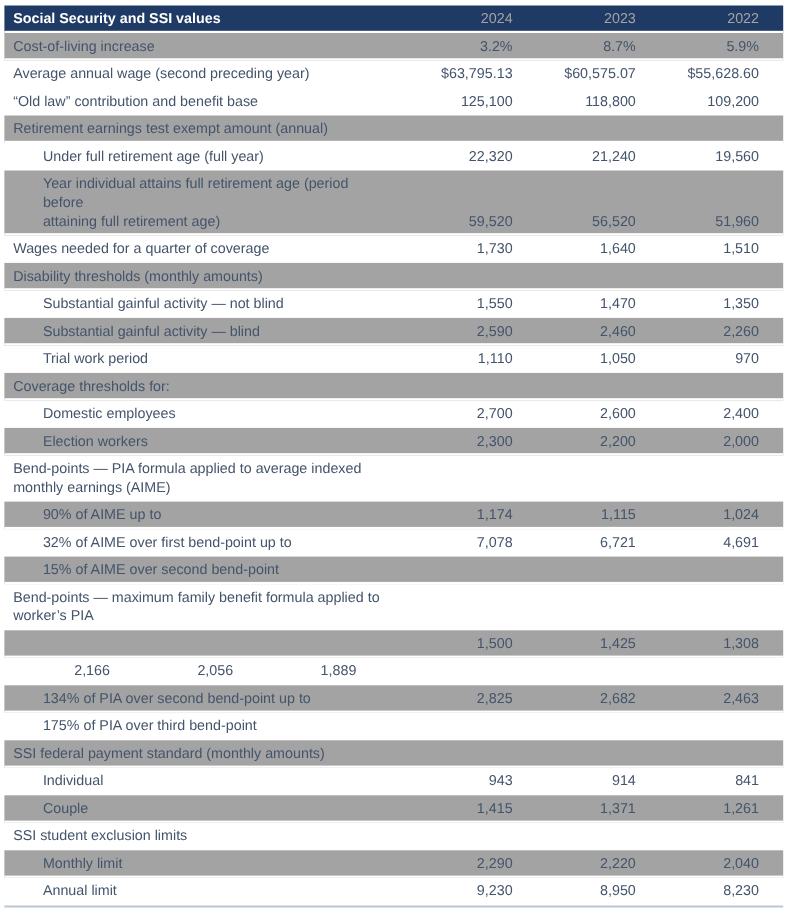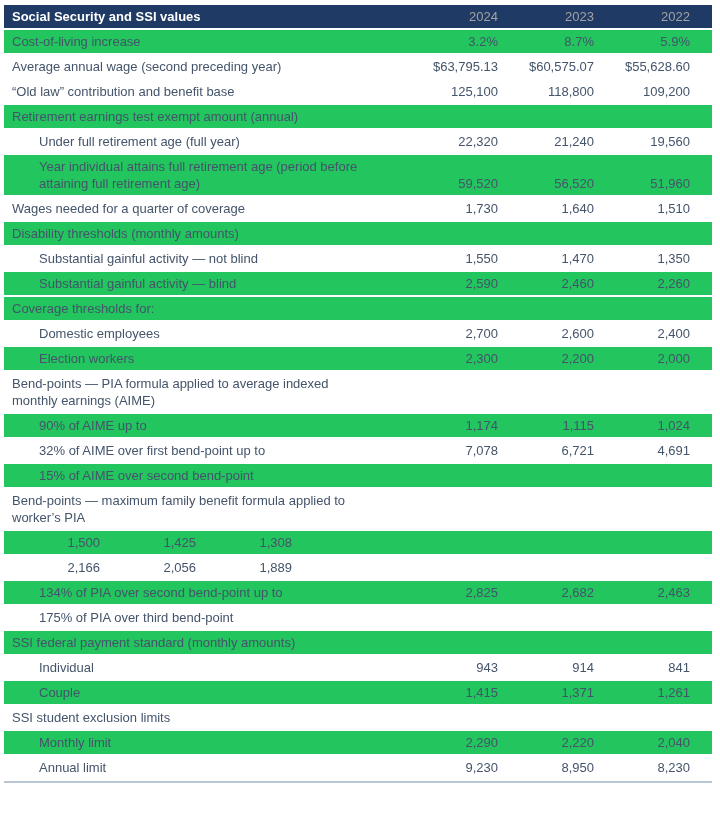--- a/index.html
+++ b/index.html
@@ -17,22 +17,23 @@
     top: 5px;
     width: 708px;
     border-bottom: 2px solid #b9c7d4;
   }
   .trow {
     display: flex;
     align-items: flex-end;
     border-bottom: 2px solid #ffffff;
     padding-right: 22px;
     box-sizing: border-box;
-  }
-  .trow.zebra { background: #22c55e; }
+    gap: 16px;
+  }
+  .trow.zebra { background: #a3a3a3; justify-content: flex-end; }
   .trow.header-row {
     background: #1f3a64;
     align-items: center;
     min-height: 24px;
   }
   .cell-label {
     flex: 1 1 auto;
     min-width: 0;
     padding: 3px 6px 3px 8px;
     font-size: 13px;
@@ -126,20 +127,26 @@
         <div class="cell-val">1,550</div>
         <div class="cell-val">1,470</div>
         <div class="cell-val">1,350</div>
       </div>
       <div class="trow zebra indent-1">
         <div class="cell-label">Substantial gainful activity — blind</div>
         <div class="cell-val">2,590</div>
         <div class="cell-val">2,460</div>
         <div class="cell-val">2,260</div>
       </div>
+      <div class="trow indent-1">
+        <div class="cell-label">Trial work period</div>
+        <div class="cell-val">1,110</div>
+        <div class="cell-val">1,050</div>
+        <div class="cell-val">970</div>
+      </div>
       <div class="trow zebra">
         <div class="cell-label">Coverage thresholds for:</div>
         <div class="cell-val"></div>
         <div class="cell-val"></div>
         <div class="cell-val"></div>
       </div>
       <div class="trow indent-1">
         <div class="cell-label">Domestic employees</div>
         <div class="cell-val">2,700</div>
         <div class="cell-val">2,600</div>

